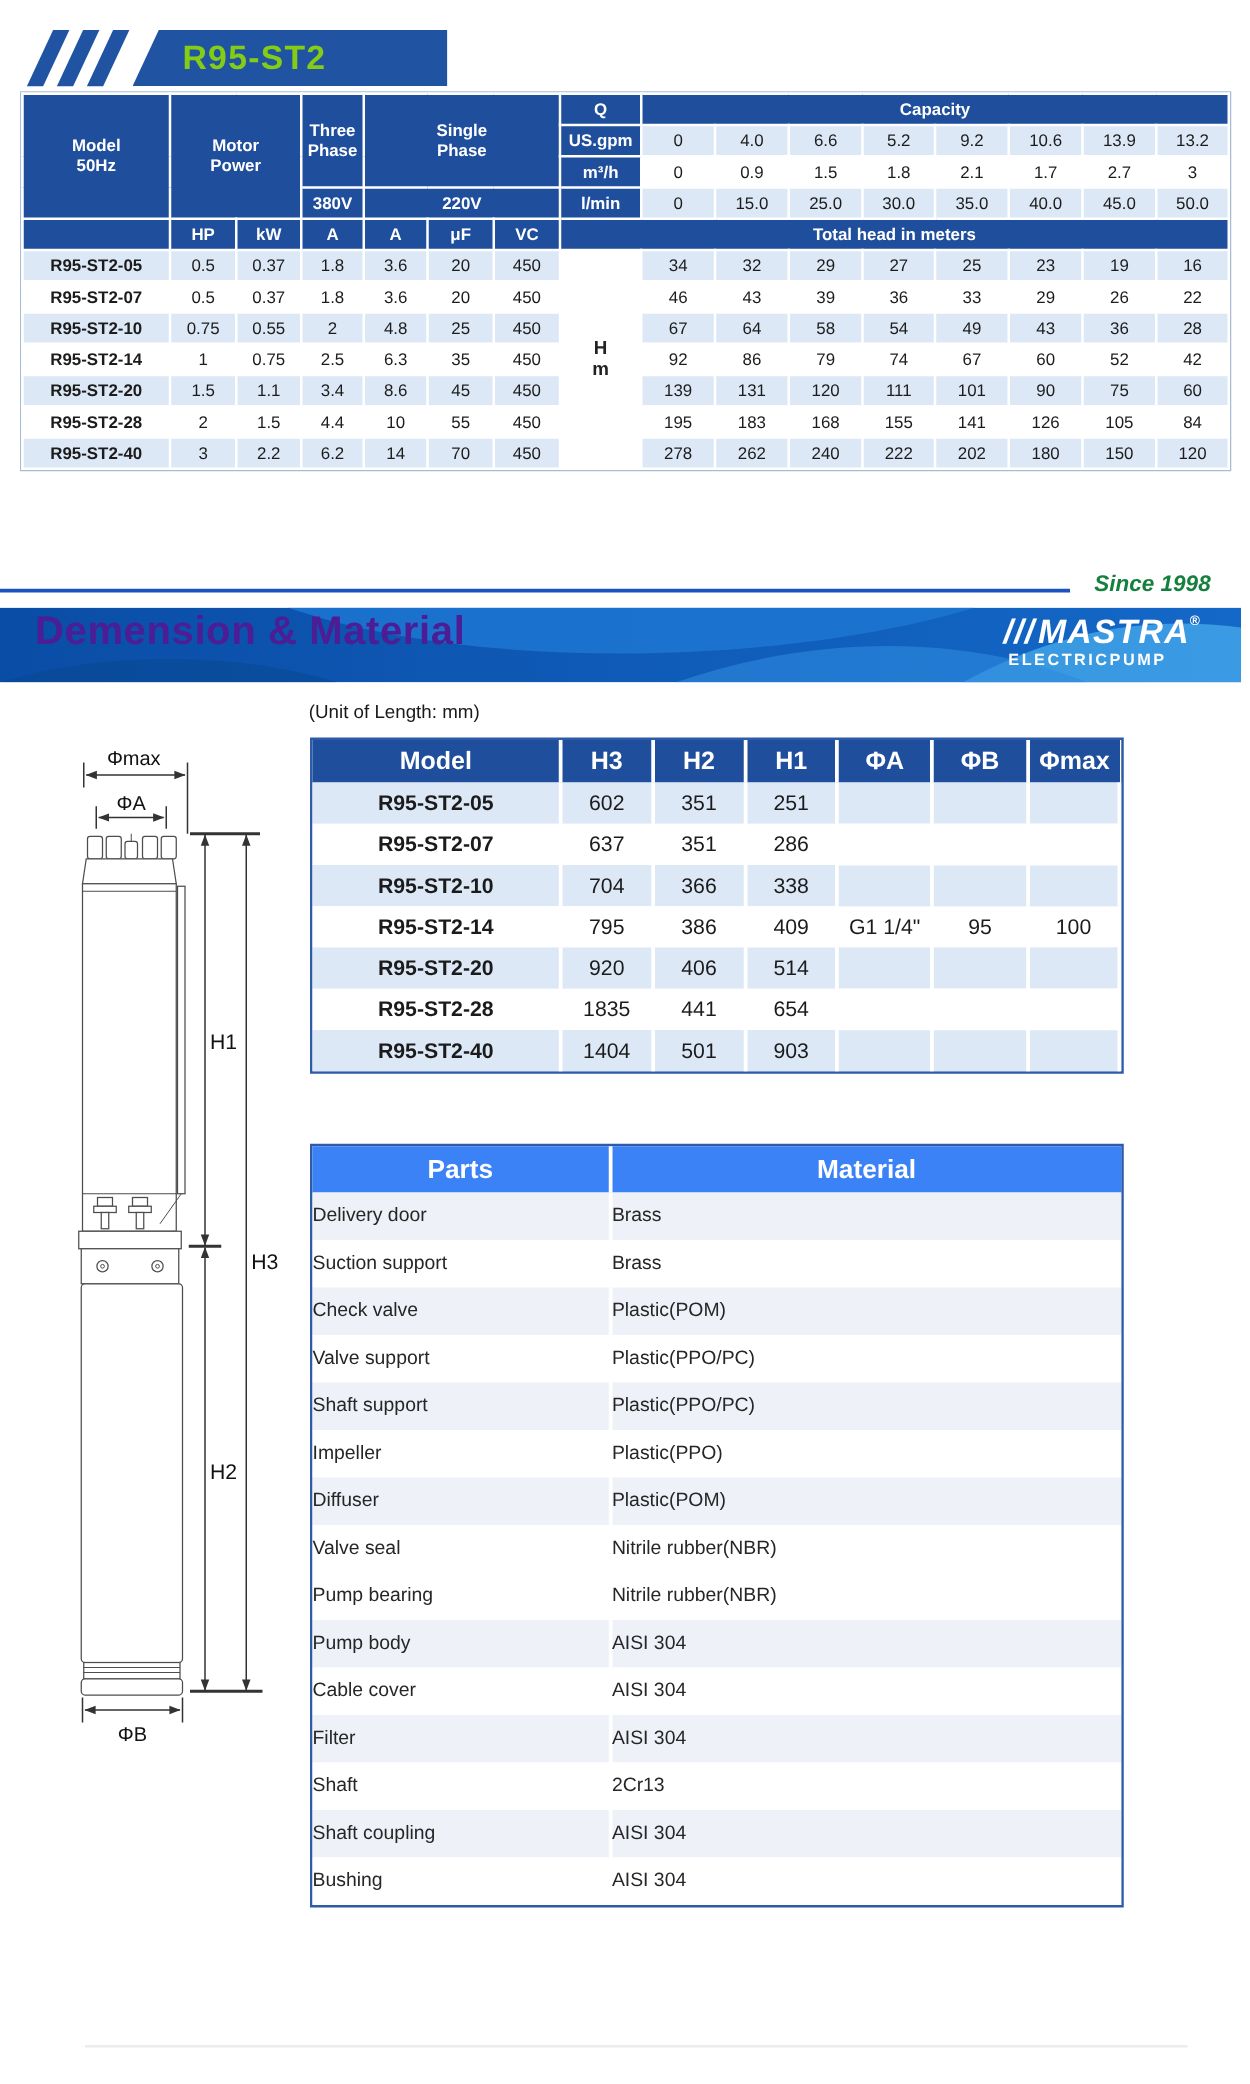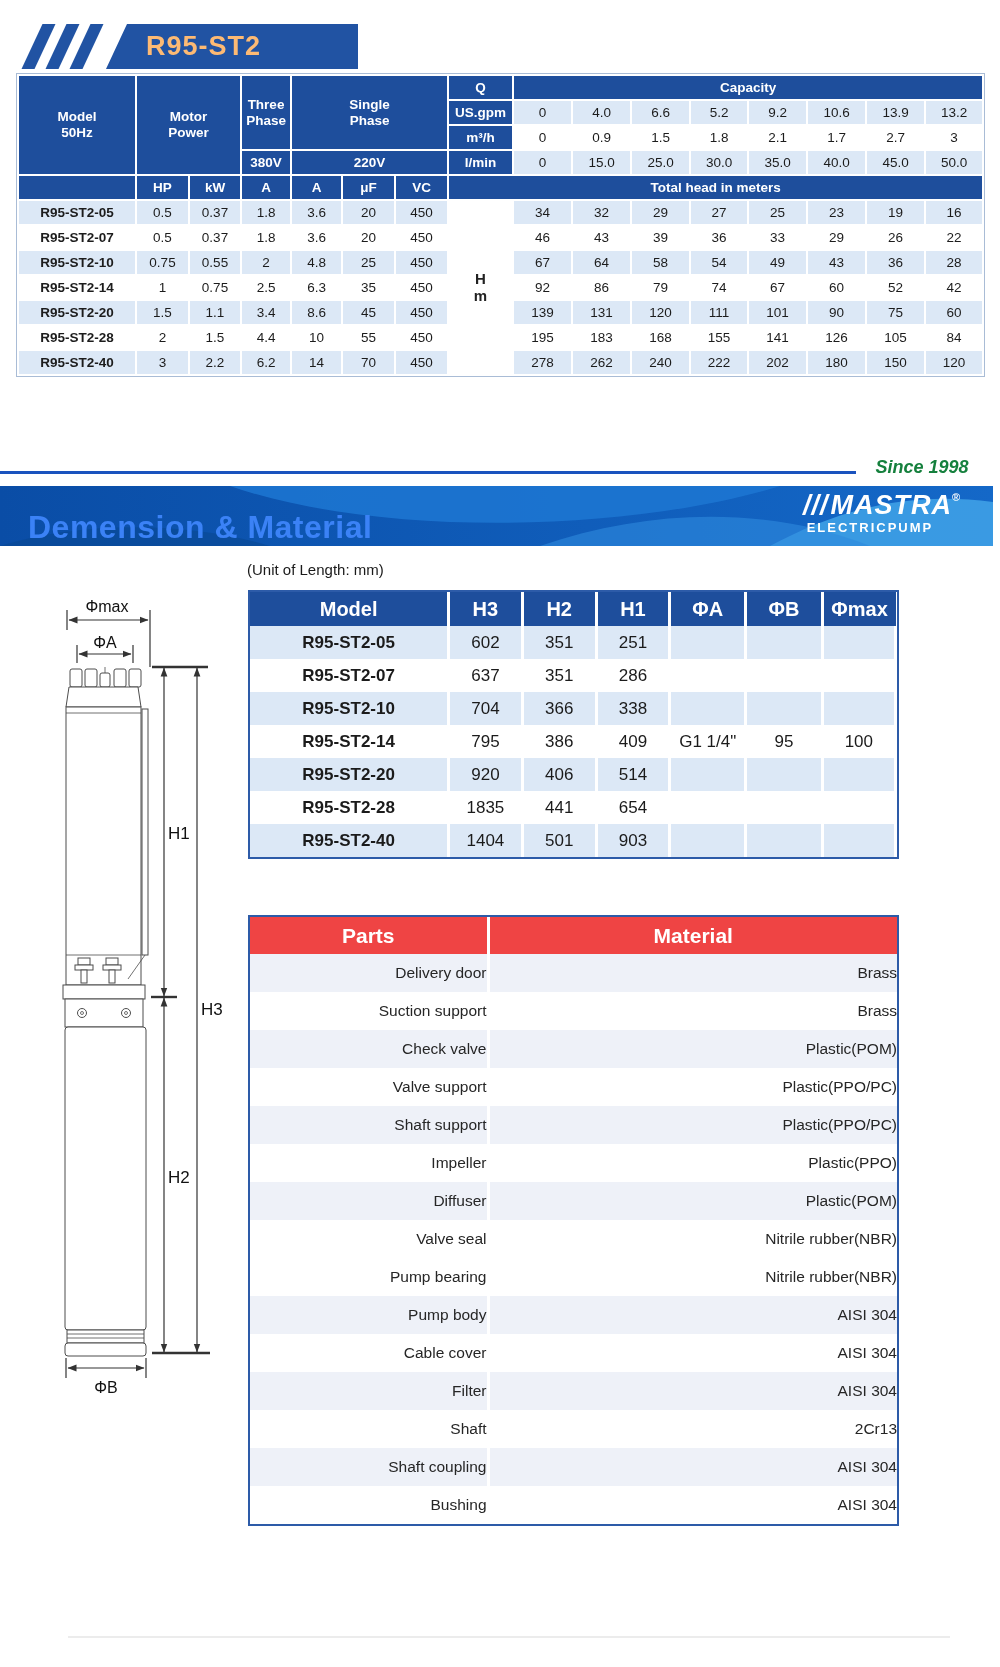--- a/index.html
+++ b/index.html
@@ -7,39 +7,39 @@
     width:1000px;height:1667px;position:relative;background:#ffffff;
     font-family:"Liberation Sans", sans-serif;color:#222;overflow:hidden;
   }
   
   .topbanner{position:absolute;left:20px;top:24px;width:340px;height:45px;}
   .tb-stripe{position:absolute;top:0;height:100%;width:13px;background:#2153a3;transform:skewX(-25deg);}
   .tb-s1{left:12px}.tb-s2{left:36px}.tb-s3{left:60px}
   .tb-bar{position:absolute;left:86px;top:0;height:100%;width:252px;background:#2153a3;
     clip-path:polygon(21px 0,100% 0,100% 100%,0 100%);
     display:flex;align-items:center;padding-left:40px;box-sizing:border-box;
-    color:#fdba74;font-weight:bold;font-size:27px;letter-spacing:1px;}
+    color:#84cc16;font-weight:bold;font-size:27px;letter-spacing:1px;}
   
   .spec-wrap{position:absolute;left:16px;top:73px;width:967px;border:1px solid #a9bcd6;background:#fff;}
   table.spec{width:100%;border-collapse:collapse;table-layout:fixed;font-size:13.5px;color:#1c1c1c;}
   table.spec tr{height:25px;}
   table.spec td{border:2px solid #fff;text-align:center;vertical-align:middle;padding:0;line-height:1.15;}
   table.spec td.hd{background:#1e4e9c;color:#fff;font-weight:bold;}
   table.spec td.lt{background:#dce8f6;}
   table.spec td.wt{background:#ffffff;}
   table.spec td.mdl{font-weight:bold;}
   table.spec td.hm{background:#ffffff;font-weight:bold;font-size:15px;line-height:1.1;color:#222;}
   
   .since-line{position:absolute;left:0;top:471px;width:856px;height:3px;background:#1a53be;}
   .since-text{position:absolute;left:856px;top:457px;width:132px;text-align:center;
     color:#15803d;font-weight:bold;font-style:italic;font-size:18px;}
   .banner{position:absolute;left:0;top:486px;width:993px;height:60px;overflow:hidden;}
   .banner svg{position:absolute;left:0;top:0;}
-  .banner-title{position:absolute;left:28px;top:0;height:100%;display:flex;align-items:flex-end;
-    color:#3b82f6;font-weight:bold;font-size:32px;letter-spacing:0.5px;}
+  .banner-title{position:absolute;left:28px;top:0;height:100%;display:flex;align-items:flex-start;
+    color:#4c1d95;font-weight:bold;font-size:32px;letter-spacing:0.5px;}
   .logo{position:absolute;right:32px;top:5px;color:#fff;text-align:center;}
   .logo-top{font-style:italic;font-weight:bold;font-size:27px;letter-spacing:1px;line-height:1.1;margin-left:24px;}
   .logo-slashes{margin-right:2px;}
   .logo-reg{font-size:11px;vertical-align:top;font-style:normal;}
   .logo-sub{font-size:13px;font-weight:bold;letter-spacing:2px;line-height:1;}
   
   .unit-note{position:absolute;left:247px;top:561px;font-size:15px;color:#1a1a1a;}
   
   .dim-wrap{position:absolute;left:248px;top:590px;width:647px;border:2px solid #2d5ba8;background:#fff;}
   table.dim{width:100%;border-collapse:collapse;table-layout:fixed;}
@@ -49,24 +49,24 @@
   table.dim tr.dr{height:33px;}
   table.dim td{text-align:center;vertical-align:middle;font-size:17px;color:#1b1b1b;
     border-right:3px solid #fff;padding:0;}
   table.dim td.lt{background:#dce8f6;}
   table.dim td.wt{background:#ffffff;}
   table.dim td.dmodel{font-weight:bold;}
   table.dim td.shared{background:repeating-linear-gradient(to bottom,#dce8f6 0px,#dce8f6 33px,#ffffff 33px,#ffffff 66px);}
   
   .parts-wrap{position:absolute;left:248px;top:915px;width:647px;border:2px solid #2d5ba8;background:#fff;}
   table.parts{width:100%;border-collapse:collapse;table-layout:fixed;}
-  table.parts th{background:#ef4444;color:#fff;font-weight:bold;font-size:21px;height:37px;padding:0;}
+  table.parts th{background:#3b82f6;color:#fff;font-weight:bold;font-size:21px;height:37px;padding:0;}
   table.parts th:first-child{border-right:3px solid #fff;}
   table.parts tr.pr{height:38px;}
-  table.parts td{text-align:right;vertical-align:middle;font-size:15.5px;color:#262626;padding:0;}
+  table.parts td{text-align:left;vertical-align:middle;font-size:15.5px;color:#262626;padding:0;}
   table.parts td.pcol{border-right:3px solid #fff;}
   table.parts td.lt-p{background:#eef1f8;}
   table.parts td.wt-p{background:#ffffff;}
   
   .pump{position:absolute;left:40px;top:555px;}
   .pump .outline{fill:#ffffff;stroke:#4d4d4d;stroke-width:1;}
   .pump .thin{stroke:#4d4d4d;stroke-width:0.8;fill:none;}
   .pump .dim-l{stroke:#333;stroke-width:1.2;fill:none;}
   .pump .dim-b{stroke:#333;stroke-width:2.4;fill:none;}
   .pump text{fill:#111;font-family:"Liberation Sans",sans-serif;}

